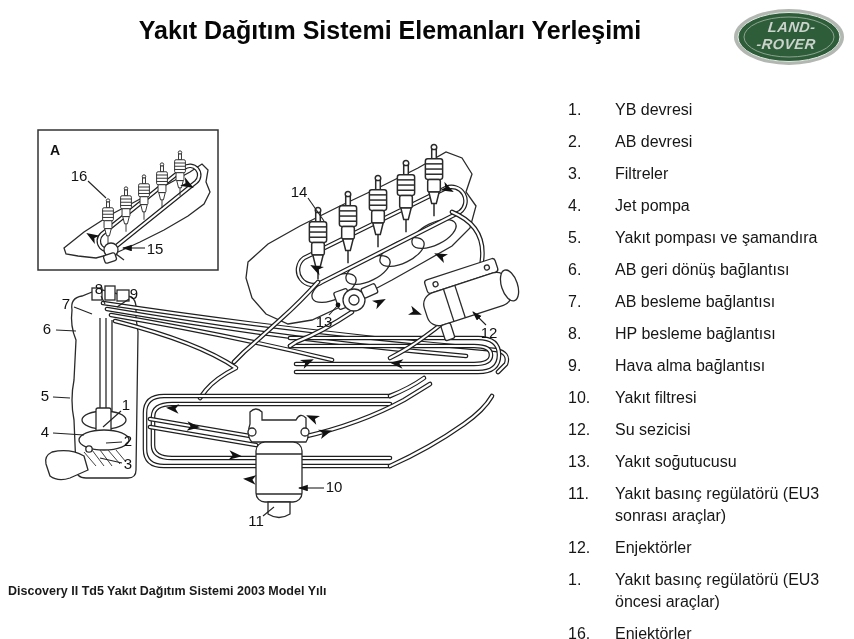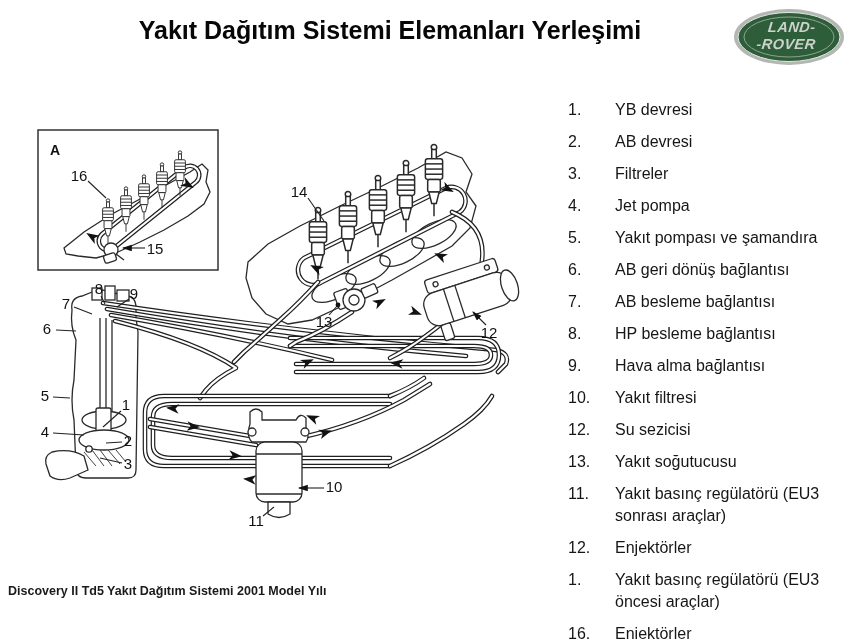--- a/index.html
+++ b/index.html
@@ -337,15 +337,15 @@
         <span class="legend-num">1.</span>
         <span class="legend-label">Yakıt basınç regülatörü (EU3
 öncesi araçlar)</span>
       </li>
     <li class="legend-item">
         <span class="legend-num">16.</span>
         <span class="legend-label">Enjektörler</span>
       </li>
   </ol>
 
-  <div class="footer">Discovery II Td5 Yakıt Dağıtım Sistemi 2001 Model Yılı</div>
+  <div class="footer">Discovery II Td5 Yakıt Dağıtım Sistemi 2003 Model Yılı</div>
 
 </div>
 
 </body></html>

